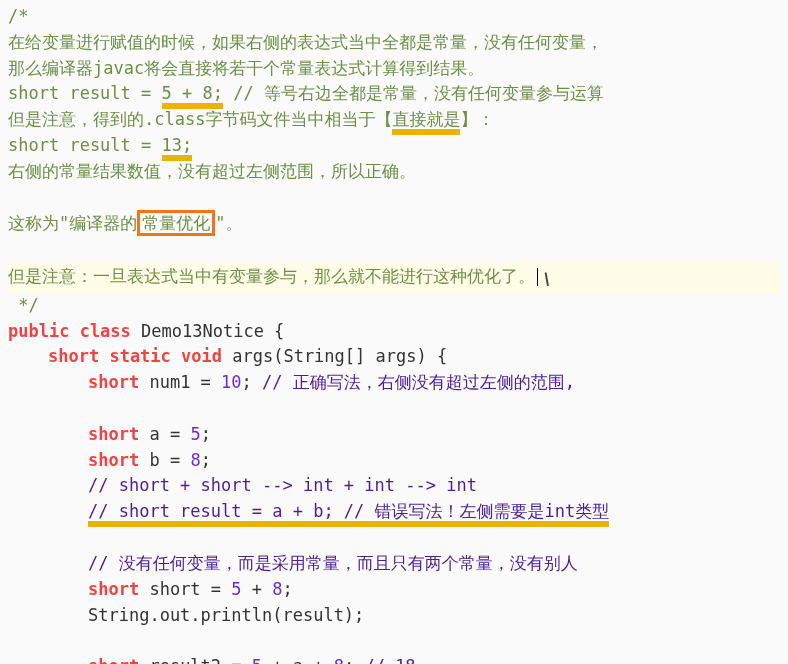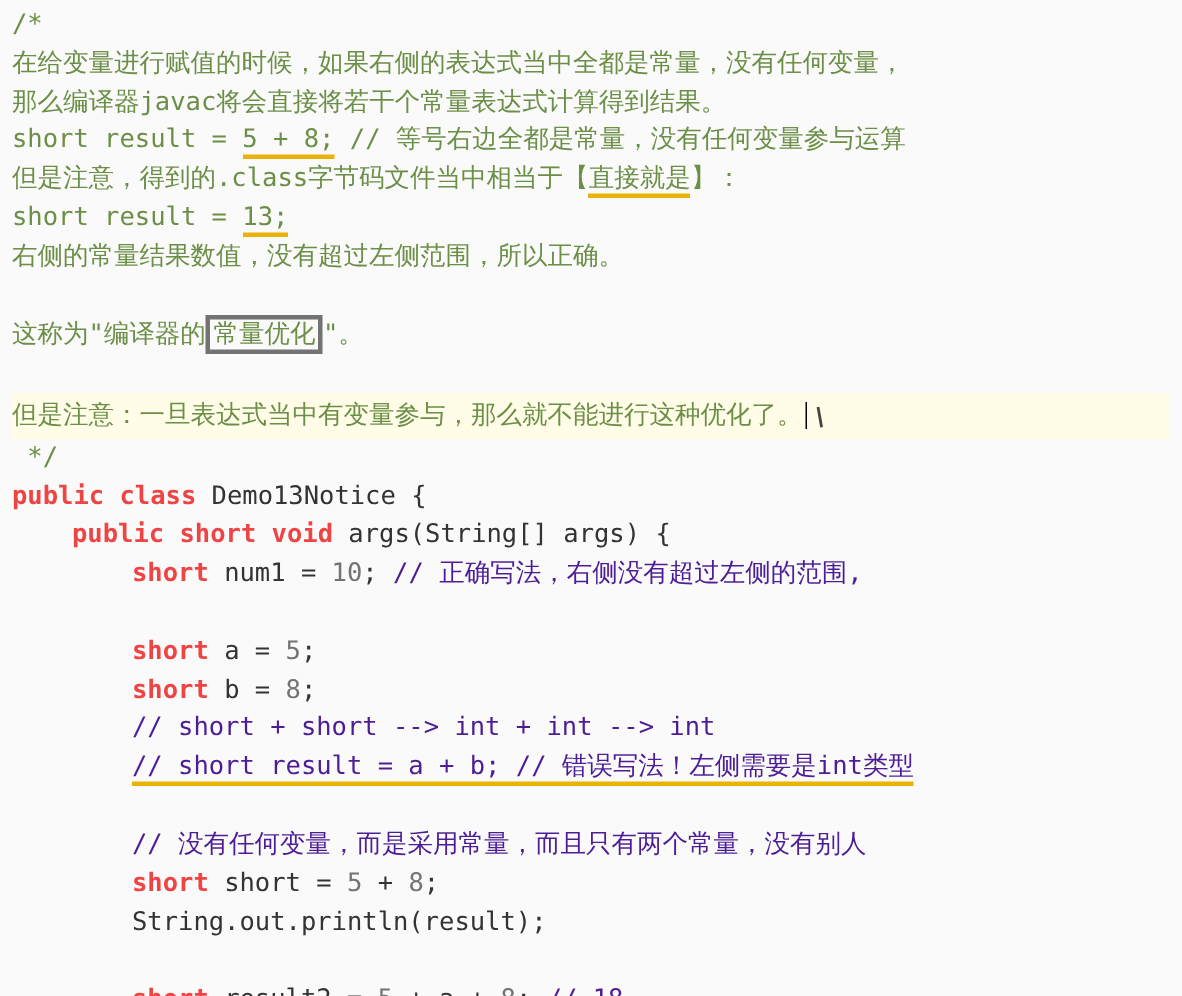--- a/index.html
+++ b/index.html
@@ -8,24 +8,24 @@
     font-family: "Microsoft YaHei", "SimSun", Consolas, monospace;
     font-size: 17px;
     line-height: 1.52;
     background: #fafafa;
     color: #333;
     width: 772px;
   }
   .comment { color: #4c1d95; }
   .comment-green { color: #6c8f47; }
   .kw { color: #ef4444; font-weight: bold; }
-  .num { color: #737373; text-align: center; }
+  .num { color: #6d28d9; text-align: center; }
   .line { white-space: pre; }
-  .underline-red { border-bottom: 3px solid #eab308; padding-bottom: 0px; }
-  .box-red { border: 3px solid #737373; padding: 0 2px; }
+  .underline-red { border-bottom: 6px solid #eab308; padding-bottom: 0px; }
+  .box-red { border: 3px solid #f97316; padding: 0 2px; }
   .highlight-line {
     background: #fffde7;
   }
   .cursor {
     display: inline-block;
     width: 1px;
     height: 18px;
     background: #000;
     vertical-align: middle;
     margin-left: 2px;
@@ -53,21 +53,21 @@
 <pre class="line comment-green"><span>但是注意，得到的.class字节码文件当中相当于【</span><span class="underline-red">直接就是</span><span>】：</span></pre>
 <pre class="line comment-green"><span>short result = </span><span class="underline-red">13;</span></pre>
 <pre class="line comment-green"><span>右侧的常量结果数值，没有超过左侧范围，所以正确。</span></pre>
 <pre class="line"> </pre>
 <pre class="line comment-green"><span>这称为"编译器的</span><span class="box-red">常量优化</span><span>"。</span></pre>
 <pre class="line"> </pre>
 <div class="line highlight-line comment-green"><span>但是注意：一旦表达式当中有变量参与，那么就不能进行这种优化了。</span><span class="cursor"></span><span class="mouse-cursor">I</span></div>
 <pre class="line comment-green"><span> */</span></pre>
 
 <pre class="line"><span class="kw">public class </span><span>Demo13Notice {</span></pre>
-<pre class="line indent1"><span class="kw">public short void </span><span>args(String[] args) {</span></pre>
+<pre class="line indent1"><span class="kw">short static void </span><span>args(String[] args) {</span></pre>
 <pre class="line indent2"><span class="kw">short </span><span>num1 = </span><span class="num">10</span><span>; </span><span class="comment">// 正确写法，右侧没有超过左侧的范围,</span></pre>
 <pre class="line"> </pre>
 <pre class="line indent2"><span class="kw">short </span><span>a = </span><span class="num">5</span><span>;</span></pre>
 <pre class="line indent2"><span class="kw">short </span><span>b = </span><span class="num">8</span><span>;</span></pre>
 <pre class="line indent2 comment"><span>// short + short --&gt; int + int --&gt; int</span></pre>
 <pre class="line indent2 comment"><span class="underline-red">// short result = a + b; // 错误写法！左侧需要是int类型</span></pre>
 <pre class="line"> </pre>
 <pre class="line indent2 comment"><span>// 没有任何变量，而是采用常量，而且只有两个常量，没有别人</span></pre>
 <pre class="line indent2"><span class="kw">short </span><span>short = </span><span class="num">5</span><span> + </span><span class="num">8</span><span>;</span></pre>
 <pre class="line indent2"><span>String.out.println(result);</span></pre>

